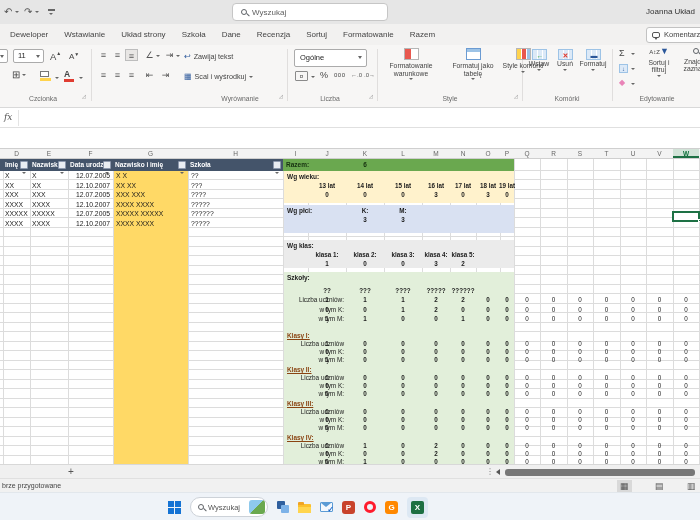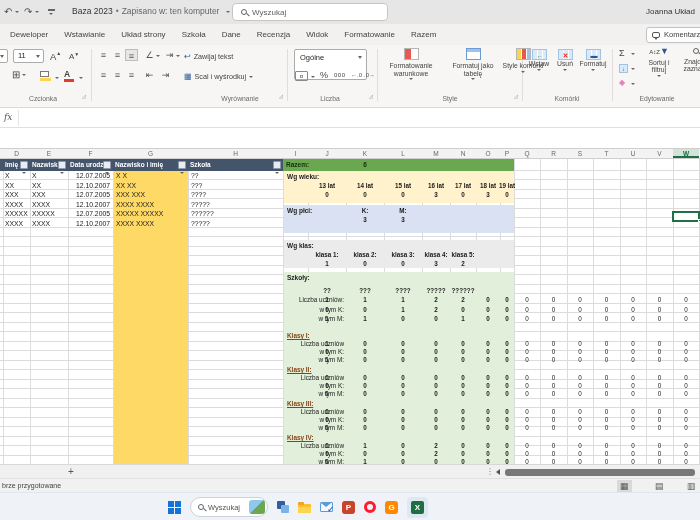--- a/index.html
+++ b/index.html
@@ -69,40 +69,36 @@
 </head>
 <body>
 
 <div id="titlebar">
   <span class="qat" style="left:4px">↶</span>
     <span class="chev sm" style="position:absolute;left:15px;top:11px"></span>
   <span class="qat" style="left:24px">↷</span>
     <span class="chev sm" style="position:absolute;left:35px;top:11px"></span>
   <span style="position:absolute;left:48px;top:9px;width:7px;height:1.5px;background:#666"></span>
     <span class="chev sm" style="position:absolute;left:49px;top:13px"></span>
-  <div id="doc-title">
-    <span>Baza 2023</span><span class="sep">•</span><span class="saved">Zapisano w: ten komputer</span>
-    <span class="chev sm" style="margin-left:4px"></span>
-  </div>
   <div id="tb-search">
     <span class="sglyph"></span>
     <span>Wyszukaj</span>
   </div>
   <span id="user-name">Joanna Układ</span>
 </div>
 
 <div id="tabsrow">
   <div id="tabs">
       <div class="rtab">Deweloper</div>
       <div class="rtab">Wstawianie</div>
       <div class="rtab">Układ strony</div>
       <div class="rtab">Szkoła</div>
       <div class="rtab">Dane</div>
       <div class="rtab">Recenzja</div>
-      <div class="rtab">Widok</div>
+      <div class="rtab">Sortuj</div>
       <div class="rtab">Formatowanie</div>
       <div class="rtab">Razem</div>
     </div>
   <div id="comments-btn">
     <span class="bubble"></span>
     <span>Komentarze</span>
   </div>
 </div>
 
 <div id="ribbon">
@@ -149,21 +145,21 @@
       <span>Zawijaj tekst</span>
     </div>
   <div style="position:absolute;left:184px;top:27px;display:flex;align-items:center;gap:3px;font-size:7.2px;color:#444">
       <span style="color:#2b579a;font-size:8px">▦</span>
       <span>Scal i wyśrodkuj</span>
       <span class="chev sm"></span>
     </div>
   <div class="rlabel" style="left:180px;width:120px">Wyrównanie</div>
   <div class="launcher" style="left:279px">◿</div>
 
-  <div class="rbox" style="left:294px;top:4px;width:73px;height:31px">
+  <div class="rbox" style="left:294px;top:4px;width:73px;height:18px">
       <span style="position:absolute;left:5px;top:1px;font-size:7.5px;line-height:13px;color:#222">Ogólne</span>
       <span class="chev" style="position:absolute;right:4px;top:6px"></span>
     </div>
   <div style="position:absolute;left:295px;top:26px;width:13px;height:10px;border:1px solid #8a8a8a;border-radius:1px;text-align:center;font-size:7px;line-height:9px;color:#555">¤</div>
     <span class="chev sm" style="position:absolute;left:311px;top:31px"></span>
   <div style="position:absolute;left:320px;top:25px;font-size:9px;color:#444">%</div>
   <div style="position:absolute;left:334px;top:27px;font-size:6px;color:#444;letter-spacing:.5px">000</div>
   <div style="position:absolute;left:351px;top:27px;font-size:6px;color:#555">←.0</div>
   <div style="position:absolute;left:364px;top:27px;font-size:6px;color:#555">.0→</div>
   <div class="rlabel" style="left:290px;width:80px">Liczba</div>

